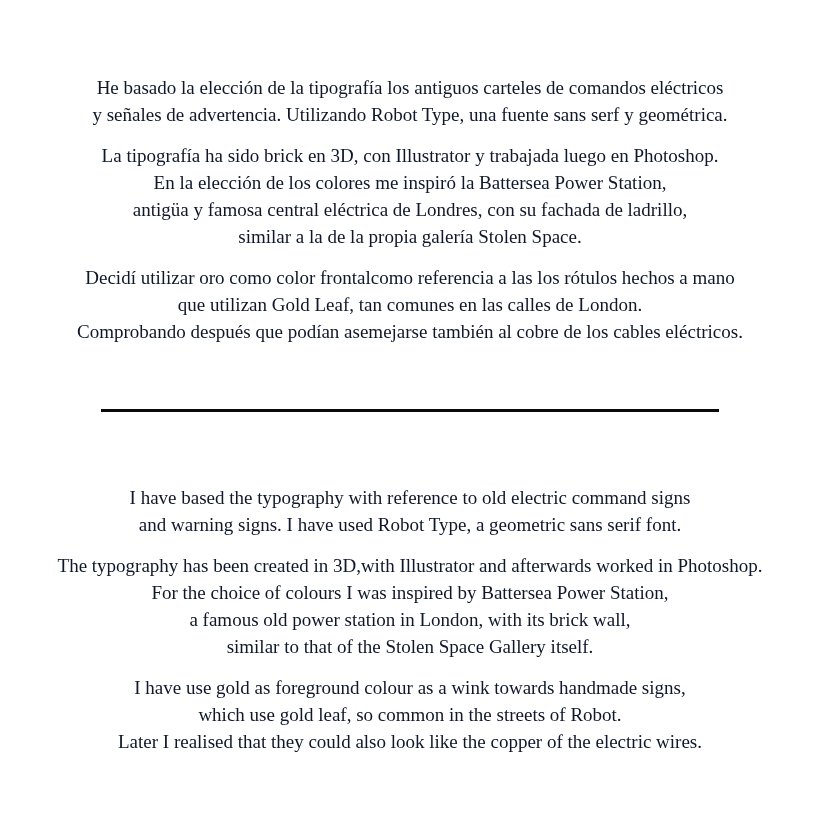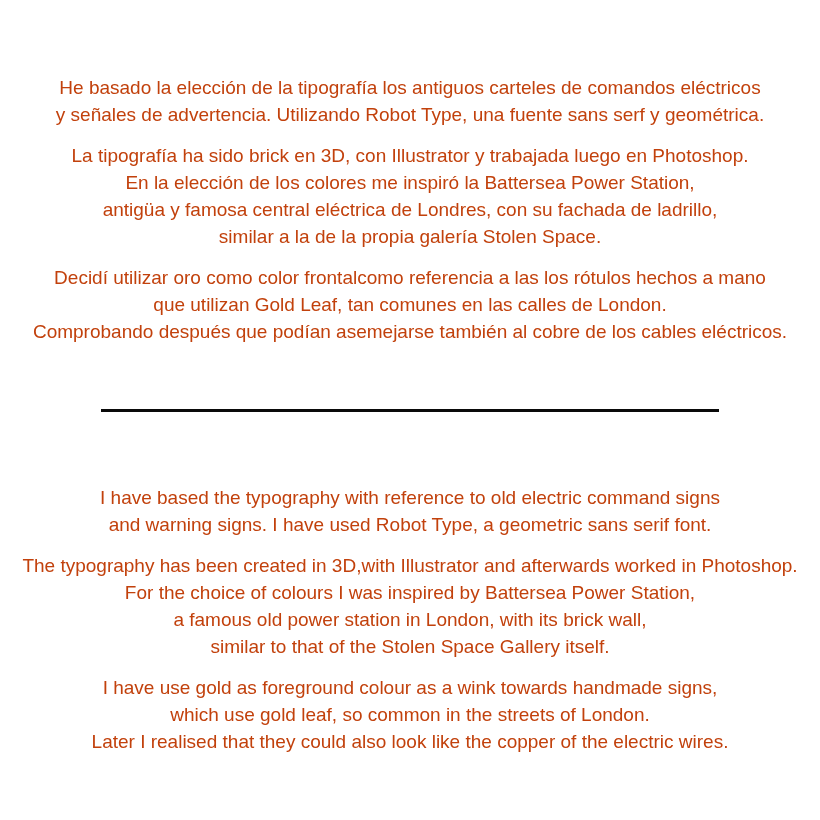--- a/index.html
+++ b/index.html
@@ -6,22 +6,22 @@
     margin: 0;
     padding: 0;
     background: #ffffff;
   }
   .page {
     width: 820px;
     height: 820px;
     background: #ffffff;
     box-sizing: border-box;
     padding-top: 74px;
-    font-family: Liberation Sans, sans-serif;
-    color: #c2410c;
+    font-family: Liberation Serif, serif;
+    color: #0f172a;
     overflow: hidden;
   }
   .text-section {
     text-align: center;
   }
   .paragraph {
     margin: 0 0 14px 0;
   }
   .paragraph:last-child {
     margin-bottom: 0;
@@ -71,18 +71,18 @@
       <div class="text-line">and warning signs. I have used Robot Type, a geometric sans serif font.</div>
     </div>
     <div class="paragraph">
       <div class="text-line">The typography has been created in 3D,with Illustrator and afterwards worked in Photoshop.</div>
       <div class="text-line">For the choice of colours I was inspired by Battersea Power Station,</div>
       <div class="text-line">a famous old power station in London, with its brick wall,</div>
       <div class="text-line">similar to that of the Stolen Space Gallery itself.</div>
     </div>
     <div class="paragraph">
       <div class="text-line">I have use gold as foreground colour as a wink towards handmade signs,</div>
-      <div class="text-line">which use gold leaf, so common in the streets of London.</div>
+      <div class="text-line">which use gold leaf, so common in the streets of Robot.</div>
       <div class="text-line">Later I realised that they could also look like the copper of the electric wires.</div>
     </div>
   </div>
 
 </div>
 
 </body></html>

